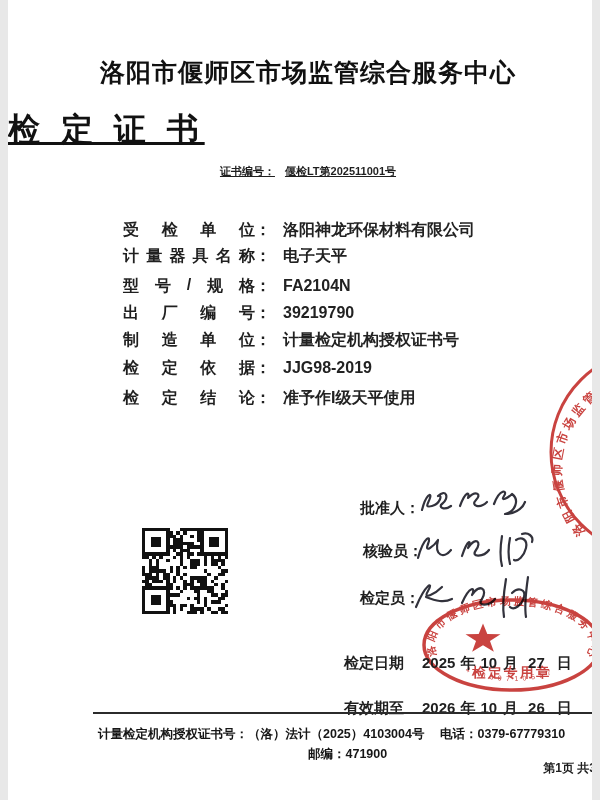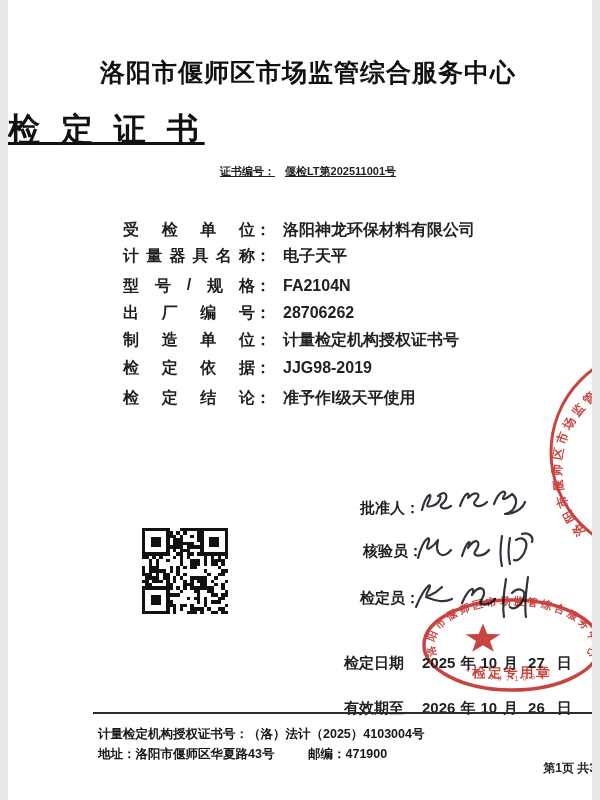--- a/index.html
+++ b/index.html
@@ -83,21 +83,21 @@
         <span>规</span>
         <span>格</span>
       </span><span class="colon">：</span><span class="field-val">FA2104N</span>
   </div>
   <div class="field-row" style="top:303px">
     <span class="justify-chars">
         <span>出</span>
         <span>厂</span>
         <span>编</span>
         <span>号</span>
-      </span><span class="colon">：</span><span class="field-val">28706262</span>
+      </span><span class="colon">：</span><span class="field-val">39219790</span>
   </div>
   <div class="field-row" style="top:330px">
     <span class="justify-chars">
         <span>制</span>
         <span>造</span>
         <span>单</span>
         <span>位</span>
       </span><span class="colon">：</span><span class="field-val">计量检定机构授权证书号</span>
   </div>
   <div class="field-row" style="top:358px">
@@ -390,17 +390,17 @@
 
   <div class="date-row" style="top:654px">
     <span class="d-label">检定日期</span><span class="d-year">2025</span><span class="d-u1">年</span><span class="d-month">10</span><span class="d-u2">月</span><span class="d-day">27</span><span class="d-u3">日</span>
   </div>
   <div class="date-row" style="top:699px">
     <span class="d-label">有效期至</span><span class="d-year">2026</span><span class="d-u1">年</span><span class="d-month">10</span><span class="d-u2">月</span><span class="d-day">26</span><span class="d-u3">日</span>
   </div>
 
   <div class="sep-line"></div>
   <div class="foot" style="left:90px;top:726px">计量检定机构授权证书号：（洛）法计（2025）4103004号</div>
-  <div class="foot" style="left:90px;top:746px">地址：洛阳市偃师区华夏路43号</div>
+  <div class="foot" style="left:432px;top:726px">电话：0379-67779310</div>
   <div class="foot" style="left:300px;top:746px">邮编：471900</div>
   <div class="page-info">第1页  共3页</div>
 
 </div>
 
 </body></html>

